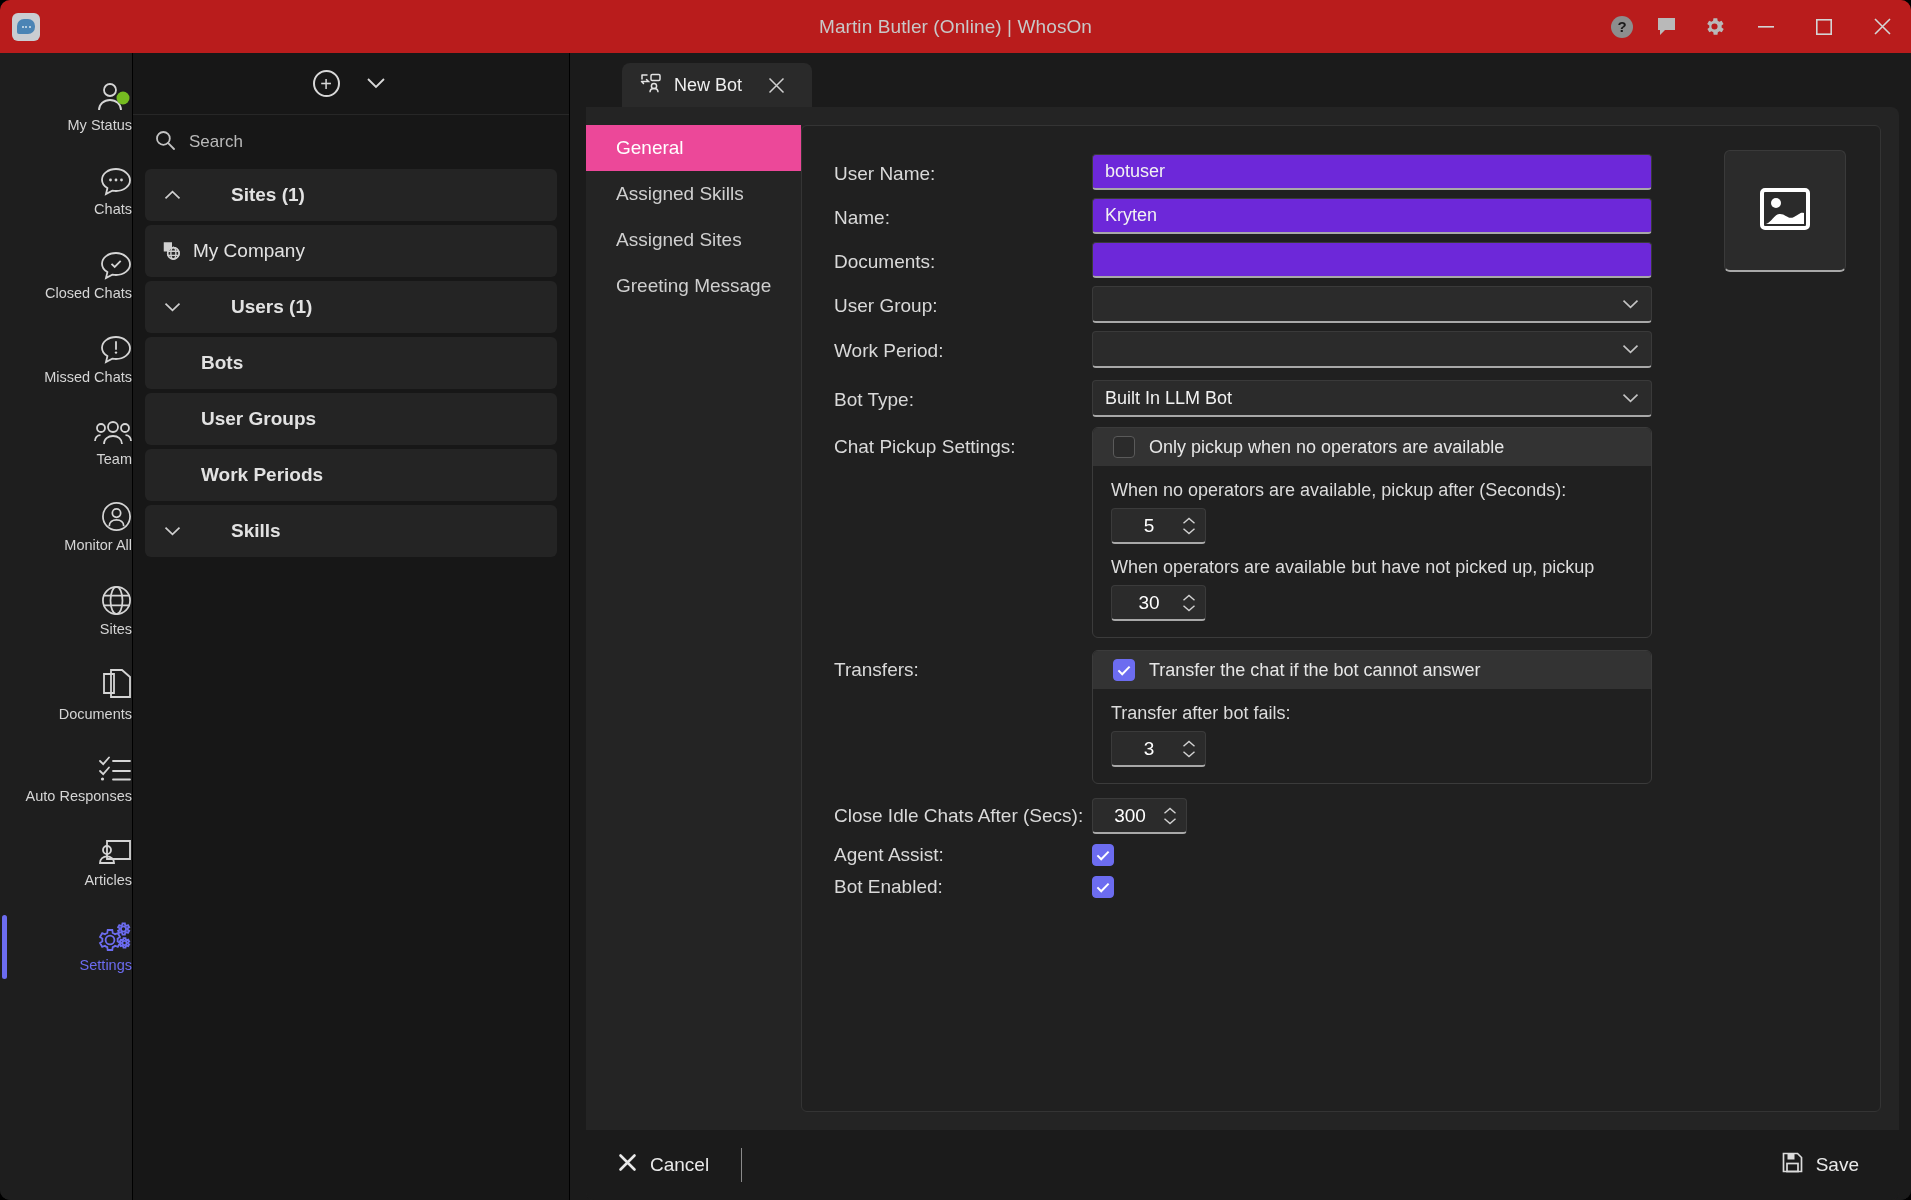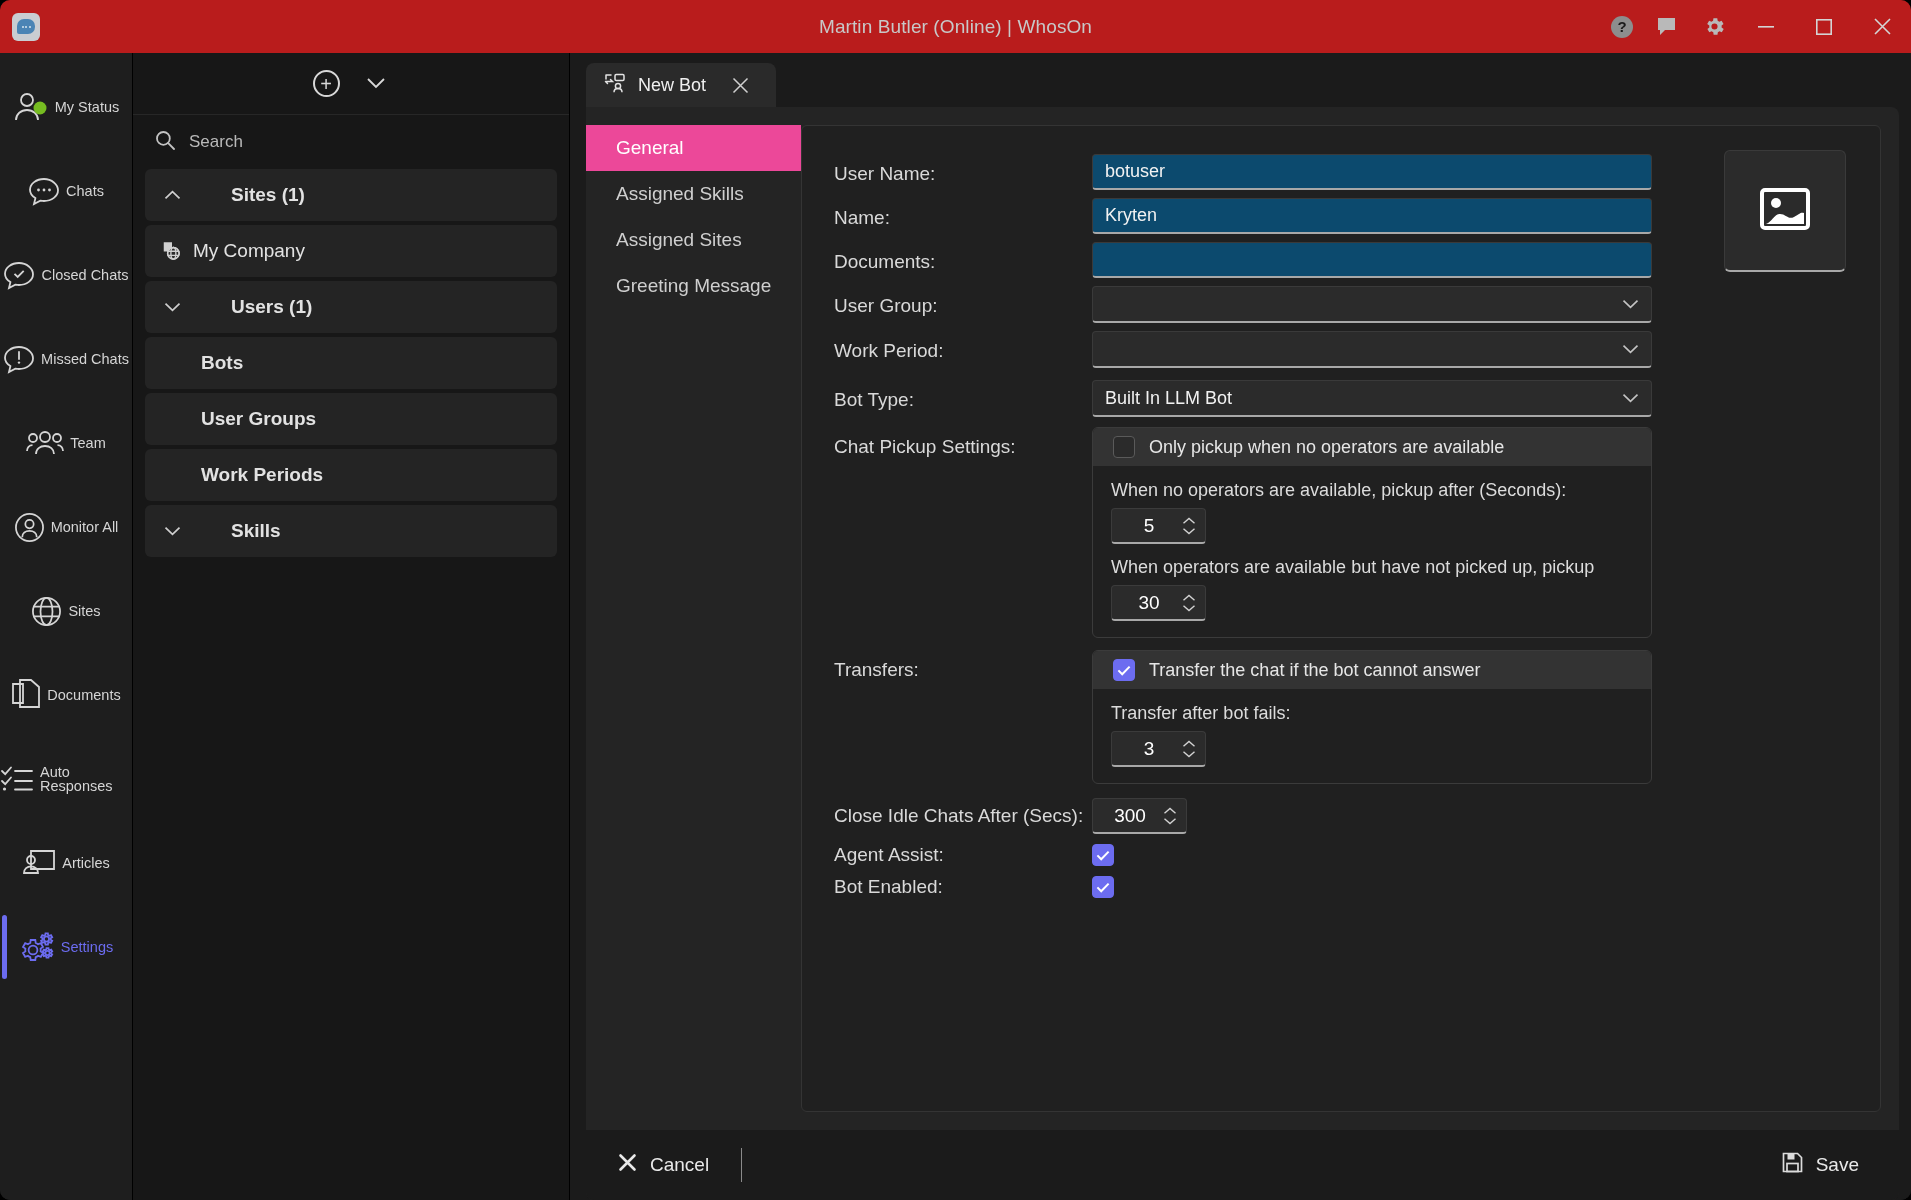--- a/index.html
+++ b/index.html
@@ -65,22 +65,22 @@
   .rail {
     width: 133px; flex: 0 0 133px;
     background: #1e1e1e;
     padding-top: 12px;
     display: flex; flex-direction: column;
     border-right: 1px solid #000;
   }
   .rail-item {
     position: relative;
     height: 84px;
-    display: flex; flex-direction: row;
-    align-items: center; justify-content: center;
+    display: flex; flex-direction: column;
+    align-items: flex-end; justify-content: center;
     gap: 6px;
     color: #d5d5d5; font-size: 14.5px;
   }
   .rail-item.active { color: #6c6cf0; }
   .rail-item.active .sel {
     position:absolute; left:2px; top:10px; bottom:10px; width:5px;
     border-radius:3px; background:#6c6cf0;
   }
   .rail-item svg { display:block; }
   .rail-label { line-height: 1; }
@@ -123,21 +123,21 @@
   .caret { width:22px; display:flex; align-items:center; justify-content:center; color:#cfcfcf; }
   .site-ic { display:flex; align-items:center; }
 
   
   .main {
     flex: 1; min-width:0;
     background: #1b1b1b;
     display:flex; flex-direction:column;
     padding: 10px 12px 0 16px;
   }
-  .tabstrip { height: 44px; flex:0 0 44px; display:flex; align-items:flex-end; }
+  .tabstrip { height: 44px; flex:0 0 44px; display:flex; align-items:flex-end;margin-left:36px; }
   .tab {
     height: 44px; min-width: 190px;
     background:#2a2a2a;
     border-radius: 8px 8px 0 0;
     display:flex; align-items:center; gap:12px;
     padding: 0 16px 0 18px;
     color:#efefef; font-size:18px;
   }
   .tab .tclose { margin-left: 14px; color:#d0d0d0; display:flex; }
 
@@ -168,21 +168,21 @@
   .form-grid { padding: 28px 0 0 32px; }
   .frow { display:flex; align-items:flex-start; margin-bottom: 8px; }
   .flabel {
     width: 258px; flex:0 0 258px;
     color:#d9d9d9; font-size:19px; padding-top: 9px;
   }
   .fctl { flex:1; min-width:0; max-width: 560px; }
 
   .tinput {
     width: 100%; height: 36px;
-    background:#0c4a6e;
+    background:#6d28d9;
     border:1px solid #3a3a3a;
     border-bottom: 2px solid #a8a8a8;
     border-radius: 4px;
     color:#f2f2f2; font-size:18px;
     padding: 0 12px;
     font-family:"Liberation Sans", sans-serif;
   }
   .tinput::placeholder { color:#7c7c7c; }
   .selbox {
     width:100%; height:37px;

